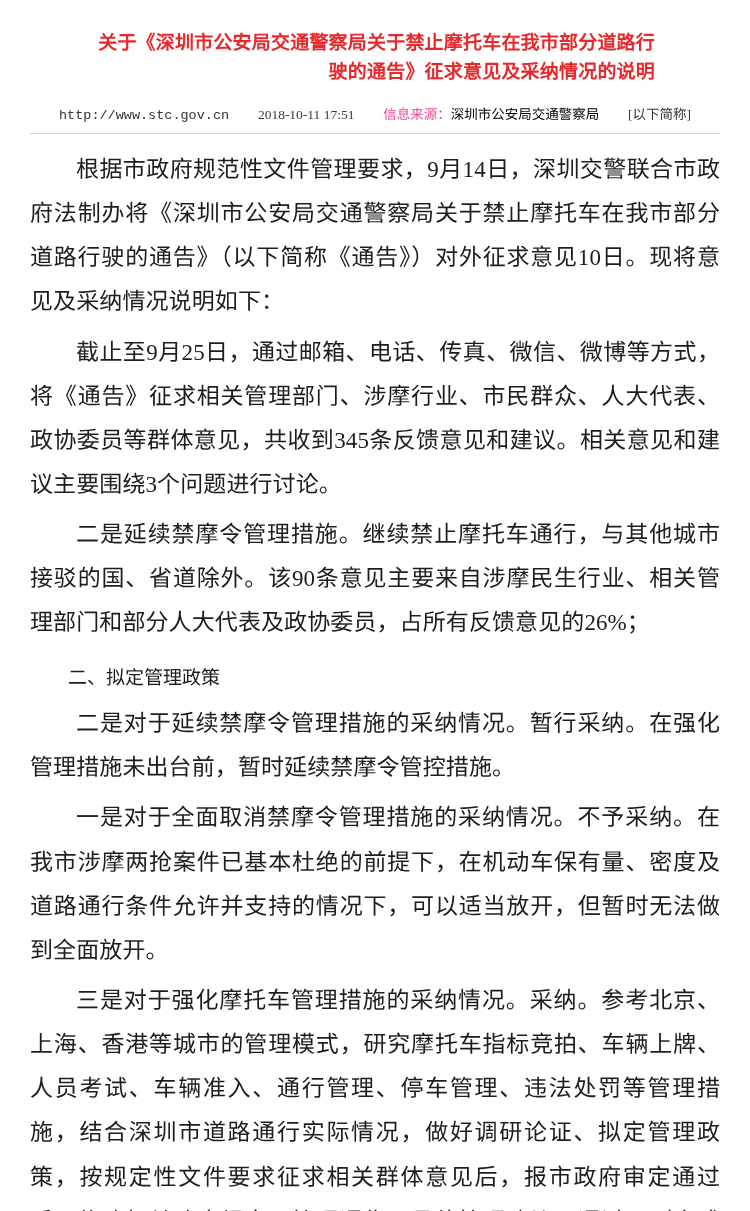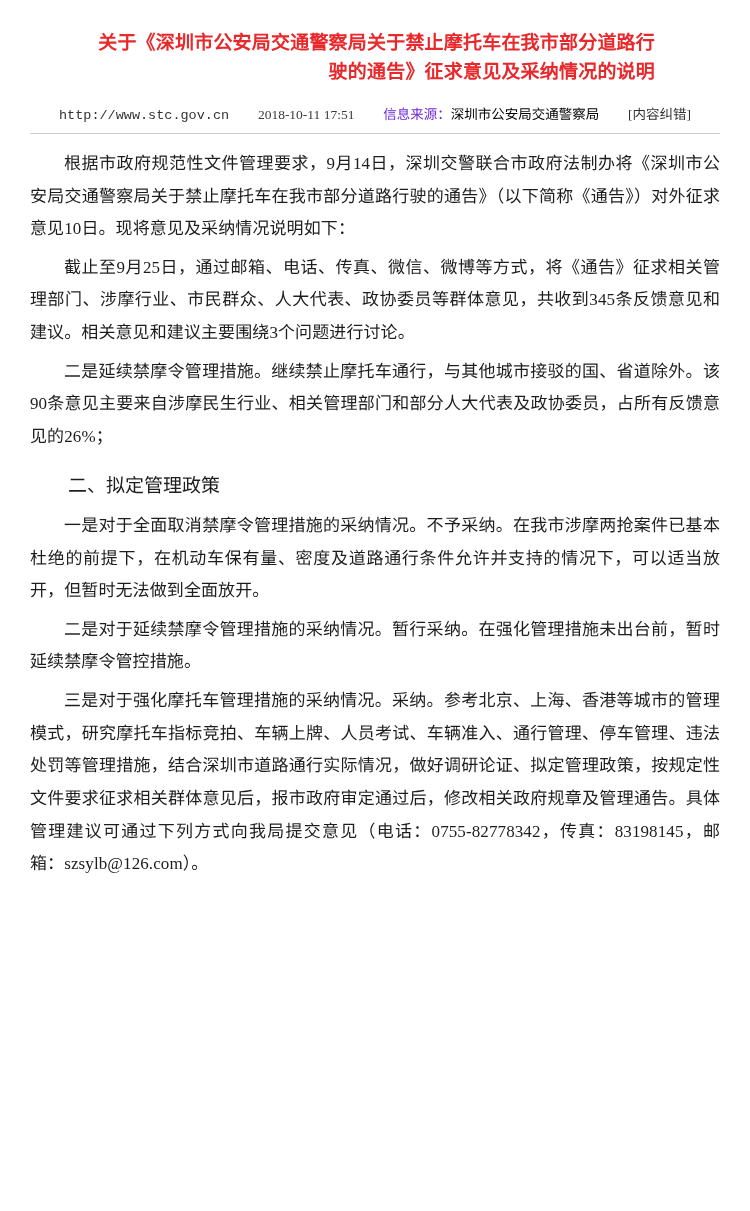--- a/index.html
+++ b/index.html
@@ -42,36 +42,36 @@
   }
   .meta-bar .sep {
     display: inline-block;
     width: 22px;
   }
   .meta-bar .url {
     color: #333333;
     font-family: Liberation Mono, monospace;
   }
   .meta-bar .label {
-    color: #6d28d9;
+    color: #ec4899;
     margin-top: 42px;
   }
   .meta-bar .source {
     color: #000000;
   }
   .meta-bar .correction {
     color: #333333;
   }
   .rule {
     border: none;
     border-top: 1px solid #cfcfcf;
     margin: 8px 0 14px 0;
   }
   p.para {
-    font-size: 17px;
+    font-size: 23px;
     line-height: 1.92;
     margin: 0 0 6px 0;
     text-indent: 2em;
     text-align: justify;
     text-justify: inter-ideograph;
     letter-spacing: 0.1px;
     color: #1d1d1d;
   }
   p.section {
     font-size: 19px;
@@ -88,26 +88,26 @@
 
   <div class="doc-title">关于《深圳市公安局交通警察局关于禁止摩托车在我市部分道路行驶的通告》征求意见及采纳情况的说明</div>
 
   <div class="meta-bar">
     <span class="url">http://www.stc.gov.cn</span>
     <span class="sep"></span>
     <span class="datetime">2018-10-11 17:51</span>
     <span class="sep"></span>
     <span class="label">信息来源：</span><span class="source">深圳市公安局交通警察局</span>
     <span class="sep"></span>
-    <span class="correction">[内容纠错]</span>
+    <span class="correction">[以下简称]</span>
   </div>
 
   <hr class="rule">
 
   <p class="para">根据市政府规范性文件管理要求，9月14日，深圳交警联合市政府法制办将《深圳市公安局交通警察局关于禁止摩托车在我市部分道路行驶的通告》（以下简称《通告》）对外征求意见10日。现将意见及采纳情况说明如下：</p>
   <p class="para">截止至9月25日，通过邮箱、电话、传真、微信、微博等方式，将《通告》征求相关管理部门、涉摩行业、市民群众、人大代表、政协委员等群体意见，共收到345条反馈意见和建议。相关意见和建议主要围绕3个问题进行讨论。</p>
   <p class="para">二是延续禁摩令管理措施。继续禁止摩托车通行，与其他城市接驳的国、省道除外。该90条意见主要来自涉摩民生行业、相关管理部门和部分人大代表及政协委员，占所有反馈意见的26%；</p>
   <p class="section">二、拟定管理政策</p>
+  <p class="para">二是对于延续禁摩令管理措施的采纳情况。暂行采纳。在强化管理措施未出台前，暂时延续禁摩令管控措施。</p>
   <p class="para">一是对于全面取消禁摩令管理措施的采纳情况。不予采纳。在我市涉摩两抢案件已基本杜绝的前提下，在机动车保有量、密度及道路通行条件允许并支持的情况下，可以适当放开，但暂时无法做到全面放开。</p>
-  <p class="para">二是对于延续禁摩令管理措施的采纳情况。暂行采纳。在强化管理措施未出台前，暂时延续禁摩令管控措施。</p>
   <p class="para">三是对于强化摩托车管理措施的采纳情况。采纳。参考北京、上海、香港等城市的管理模式，研究摩托车指标竞拍、车辆上牌、人员考试、车辆准入、通行管理、停车管理、违法处罚等管理措施，结合深圳市道路通行实际情况，做好调研论证、拟定管理政策，按规定性文件要求征求相关群体意见后，报市政府审定通过后，修改相关政府规章及管理通告。具体管理建议可通过下列方式向我局提交意见（电话：0755-82778342，传真：83198145，邮箱：szsylb@126.com）。</p>
 
 </div>
 
 </body></html>

